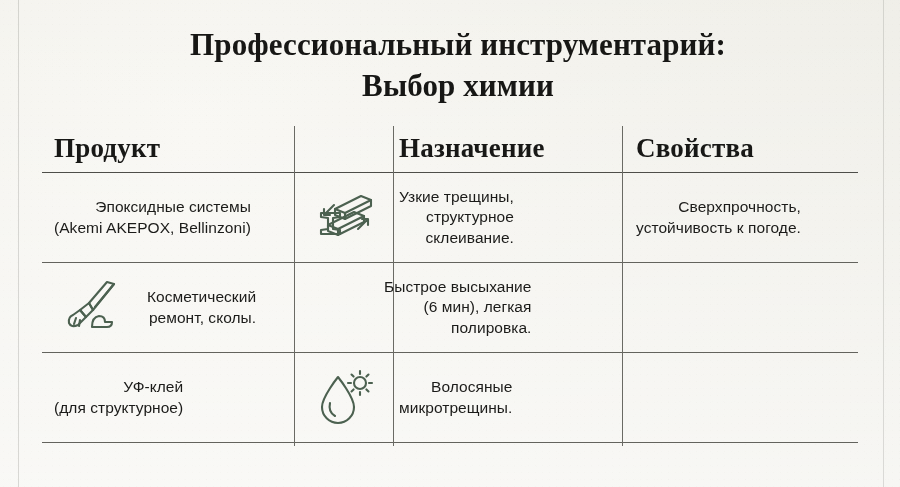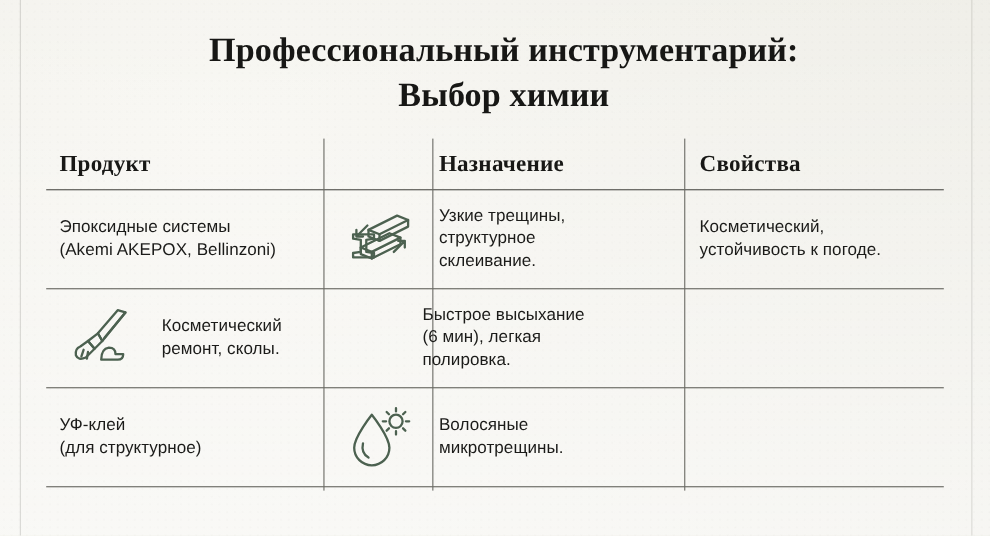--- a/index.html
+++ b/index.html
@@ -89,32 +89,32 @@
   .c-icon     { width: 99px;  padding-left: 0; justify-content: center; }
   .c-purpose  { width: 229px; padding-left: 6px; }
   .c-props    { width: 236px; }
 
   
   #head { height: 48px; }
   #head .cell {
     align-items: center;
     font-family: "Liberation Serif", "DejaVu Serif", serif;
     font-weight: 700;
-    font-size: 21px;
+    font-size: 27px;
     letter-spacing: .2px;
     color: #181816;
   }
   .hrule {
     height: 0;
     border-top: 1.6px solid #4e4e49;
     margin: 0;
   }
   .hrule.thin { border-top-width: 1.3px; border-top-color: #63635d; }
 
-  .body-row { height: 89px; }
+  .body-row { height: 89px; text-align: right; }
   .body-row .txt {
     font-size: 15.5px;
     line-height: 1.32;
     color: #1b1b19;
     white-space: pre-line;
     letter-spacing: .05px;
   }
 
   
   .vrule {
@@ -178,21 +178,21 @@
             <path d="M44 40 L54 30 M54 30 L54 36 M54 30 L48 30"></path>
           </svg>
         </span>
       </div>
       <div class="cell c-purpose">
         <span class="txt">Узкие трещины,
 структурное
 склеивание.</span>
       </div>
       <div class="cell c-props">
-        <span class="txt">Косметический,
+        <span class="txt">Сверхпрочность,
 устойчивость к погоде.</span>
       </div>
     </div>
     <div class="hrule thin"></div>
 
     <div class="row body-row">
       <div class="cell c-icon">
         <span>
           <svg class="icon" width="60" height="58" viewBox="0 0 60 58" fill="none" stroke="#4c6150" stroke-width="2.1" stroke-linecap="round" stroke-linejoin="round">
 

